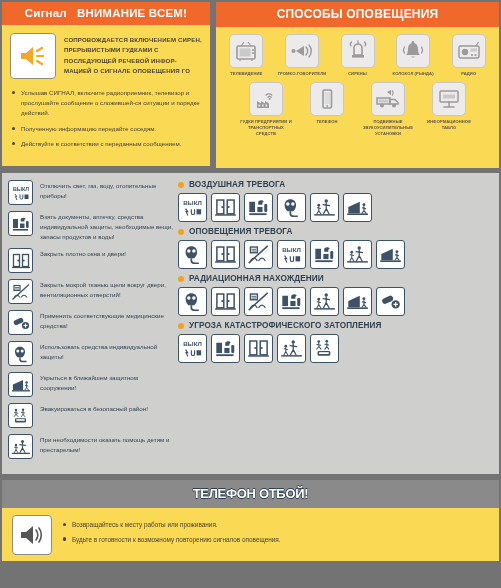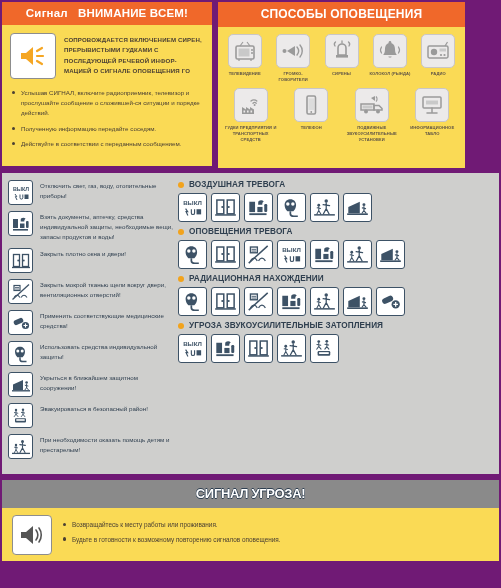--- a/index.html
+++ b/index.html
@@ -2,26 +2,26 @@
 <html><head>
 <meta charset="utf-8">
 <style>
   * { box-sizing: border-box; margin: 0; padding: 0; }
   body {
     width: 501px; height: 588px;
     background: #ffffff;
     font-family: "Liberation Sans", sans-serif;
     overflow: hidden;
   }
-  .poster { width: 501px; height: 588px; position: relative; background:#701a75; }
+  .poster { width: 501px; height: 588px; position: relative; background:#737373; }
 
   
   .top-row { display: flex; gap: 6px; padding: 2px 2px 0 2px; }
   .panel-left  { width: 210px; }
-  .panel-right { width: 247px; }
+  .panel-right { width: 283px; }
 
   .bar {
     background: #f0682a;
     color: #fff;
     text-align: center;
     font-weight: bold;
     letter-spacing: .2px;
     padding: 5px 0 6px 0;
   }
   .bar-signal { font-size: 11.5px; }
@@ -589,21 +589,21 @@
                 <circle cx="14.5" cy="11.5" r="3.6" fill="#3d5266"></circle>
                 <path d="M14.5 9.5v4M12.5 11.5h4" stroke="#fff" stroke-width="1.1"></path>
               </svg>
             </div>
           </div>
         </div>
 
         <div class="alarm">
           <div class="alarm-head">
             <span class="adot"></span>
-            <span class="atitle">УГРОЗА ЗВУКОУСИЛИТЕЛЬНЫЕ ЗАТОПЛЕНИЯ</span>
+            <span class="atitle">УГРОЗА КАТАСТРОФИЧЕСКОГО ЗАТОПЛЕНИЯ</span>
           </div>
           <div class="arow">
             <div class="atile">
               <svg width="23" height="21" viewBox="0 0 20 18">
                 <text x="10" y="7" font-family="Liberation Sans" font-size="5.4" font-weight="bold" fill="#3d5266" text-anchor="middle">ВЫКЛ</text>
                 <path d="M4 10l1.8 2.6H4.4L6 16" stroke="#3d5266" stroke-width="1" fill="none"></path>
                 <path d="M9 10.5v3.2a1.4 1.4 0 002.8 0V10.5" stroke="#3d5266" stroke-width="1" fill="none"></path>
                 <rect x="13.5" y="10.5" width="4" height="4.5" fill="#3d5266"></rect>
               </svg>
             </div>
@@ -645,21 +645,21 @@
               </svg>
             </div>
           </div>
         </div>
 
       </div>
     </div>
   </div>
 
   <div class="bot-wrap">
-    <div class="gbar">СИГНАЛ УГРОЗА!</div>
+    <div class="gbar">ТЕЛЕФОН ОТБОЙ!</div>
     <div class="bot-yellow">
       <div class="bot-tile">
         <svg width="28" height="24" viewBox="0 0 28 24">
           <path d="M3 9h5l7-6v18l-7-6H3z" fill="#555"></path>
           <path d="M18 7c2.2 3 2.2 7 0 10M21 5c3 4 3 10 0 14" stroke="#555" stroke-width="1.6" fill="none" stroke-linecap="round"></path>
         </svg>
       </div>
       <ul class="botlist">
         <li>Возвращайтесь к месту работы или проживания.</li>
         <li>Будьте в готовности к возможному повторению сигналов оповещения.</li>

